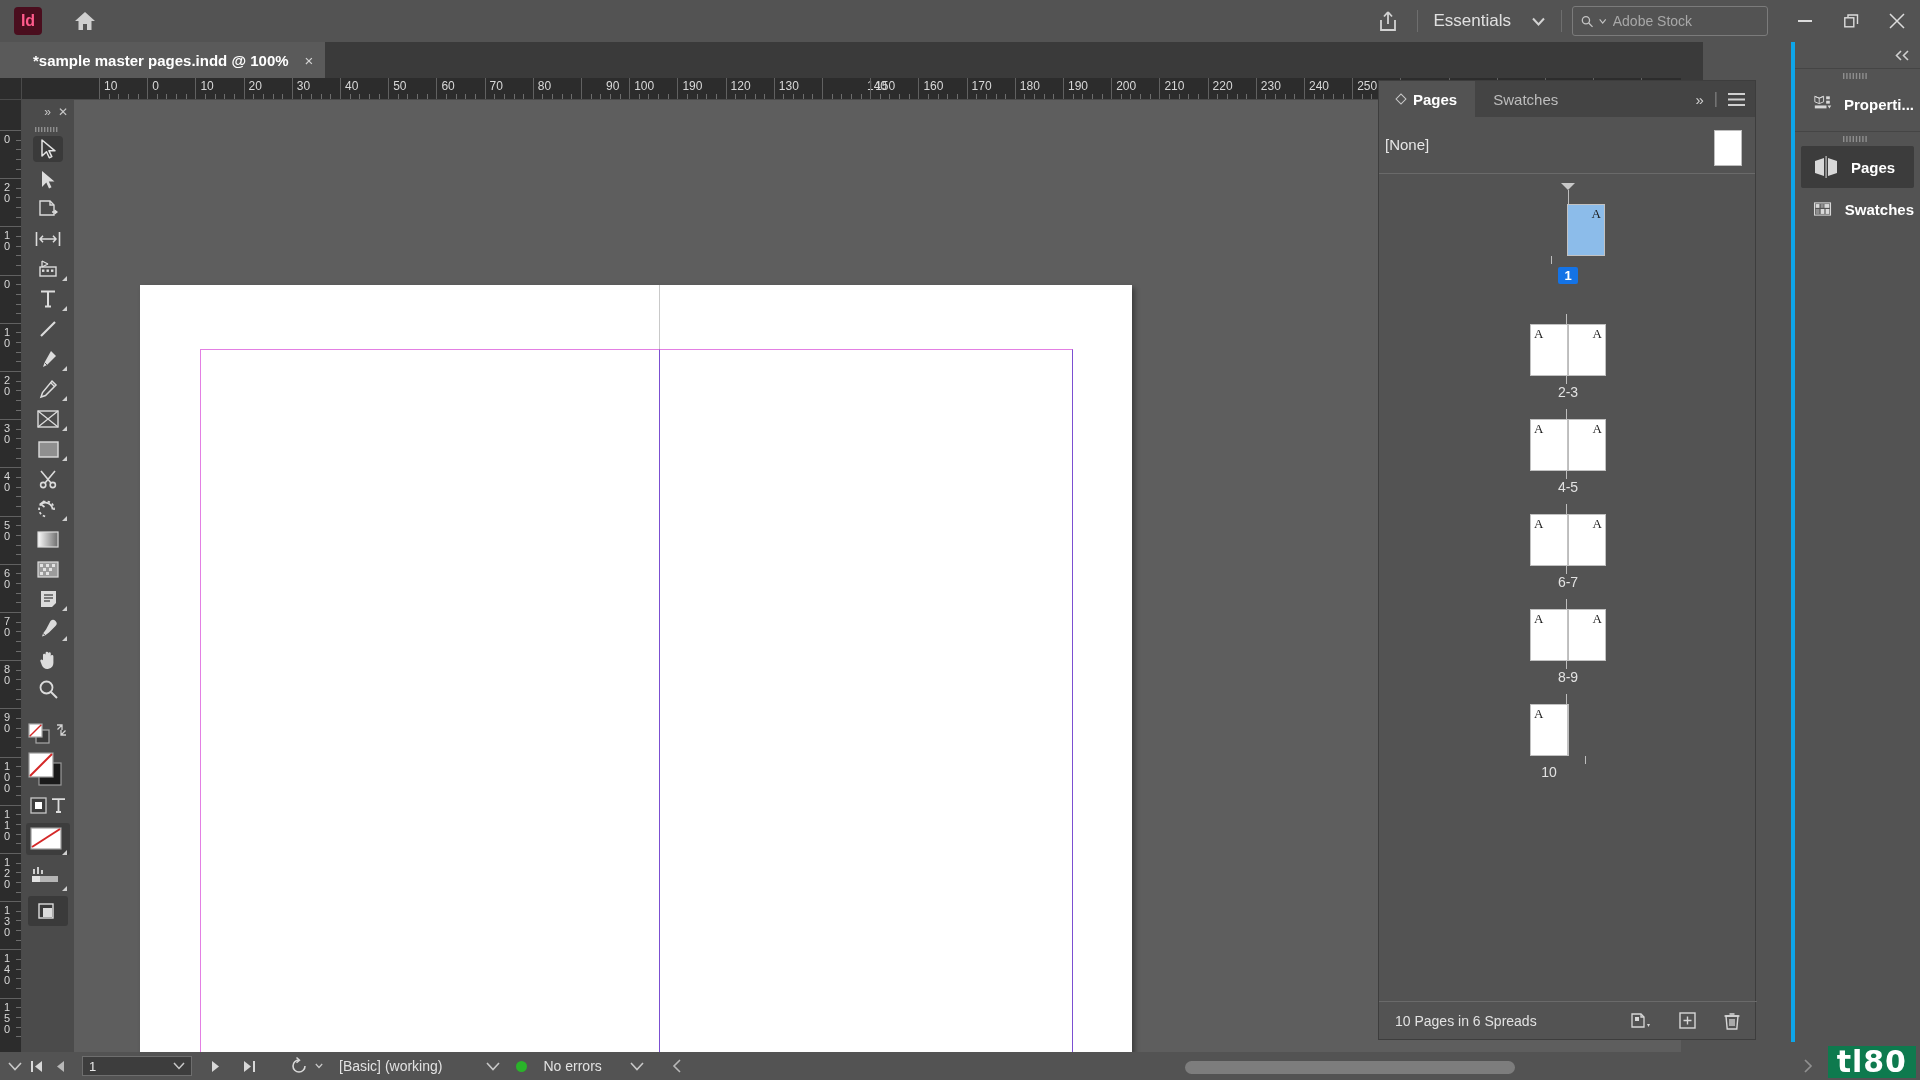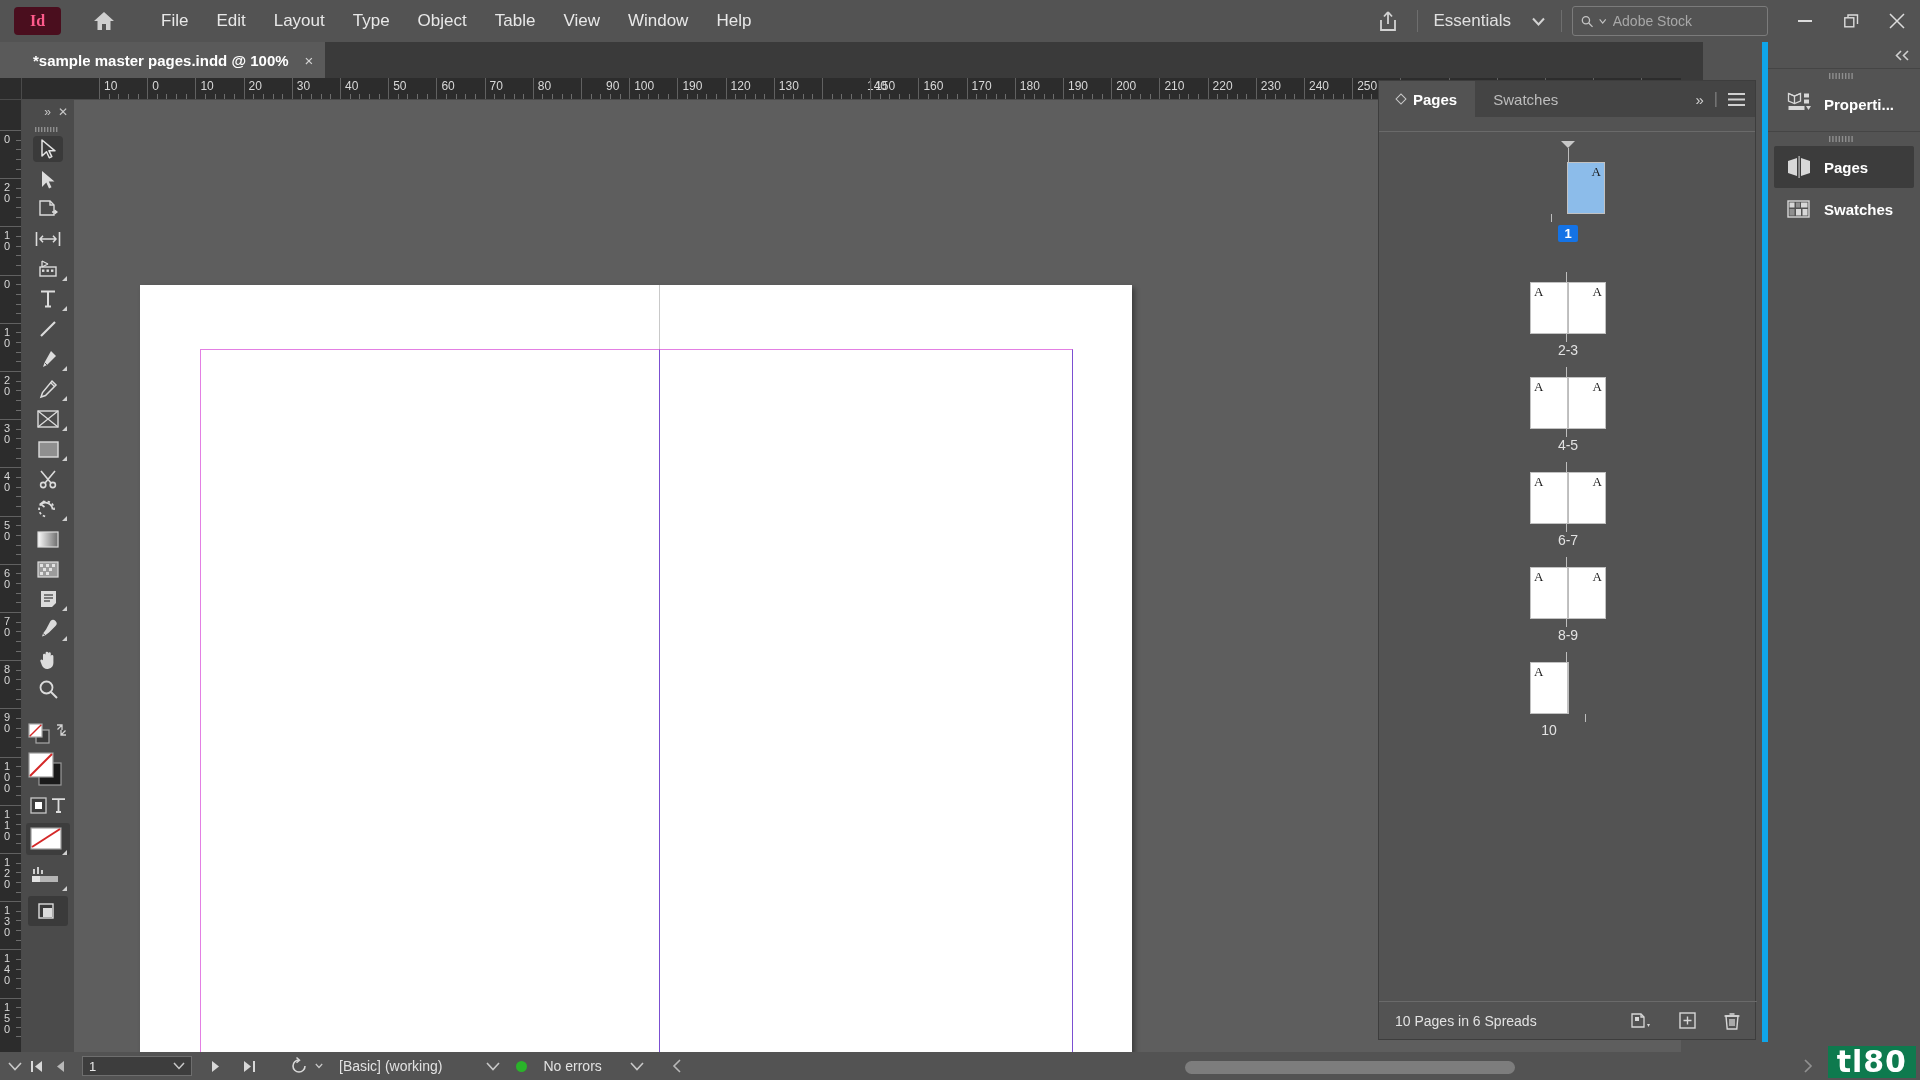--- a/index.html
+++ b/index.html
@@ -11,25 +11,25 @@
     -webkit-font-smoothing: antialiased;
   }
   .app { position: relative; width: 1920px; height: 1080px; }
 
   
   .menubar {
     position: absolute; left: 0; top: 0; width: 1920px; height: 42px;
     background: #535353; display: flex; align-items: center;
   }
   .id-logo {
-    width: 47px; height: 28px; margin-left: 14px;
+    width: 28px; height: 28px; margin-left: 14px;
     background: #4a0e1e; border-radius: 4px;
     display: flex; align-items: center; justify-content: center;
     color: #ff5b8c; font-size: 16px; font-weight: bold;
-    font-family: Liberation Serif, serif;
+    font-family: Liberation Sans, sans-serif;
   }
   .home-btn {
     width: 34px; height: 34px; margin-left: 26px;
     display: flex; align-items: center; justify-content: center;
   }
   .menu-items { display: flex; align-items: center; margin-left: 26px; }
   .menu-item {
     color: #e8e8e8; font-size: 17px; padding: 4px 14px; cursor: default;
     white-space: nowrap;
   }
@@ -209,22 +209,22 @@
     position: absolute; left: 0; bottom: 0; width: 378px; height: 38px;
     border-top: 1px solid #6a6a6a; display: flex; align-items: center;
     padding: 0 16px; color: #e2e2e2; font-size: 14px;
   }
   .pp-footer-icons {
     margin-left: auto; display: flex; align-items: center; gap: 26px;
   }
 
   
   .dock {
-    position: absolute; right: 0; top: 42px; width: 158px; height: 1000px;
-    background: #535353; border-left: 6px solid #0ea5e9;
+    position: absolute; right: 0; top: 42px; width: 129px; height: 1000px;
+    background: #535353; border-left: 4px solid #0ea5e9;
   }
   .dock-collapse {
     height: 26px; display: flex; align-items: center; justify-content: flex-end;
     padding-right: 10px; color: #d0d0d0; font-size: 14px;
   }
   .dock-group { border-top: 1px solid #454545; padding-bottom: 6px; }
   .dock-grip { height: 14px; display: flex; align-items: center; justify-content: center; }
   .dock-item {
     display: flex; align-items: center; gap: 12px; height: 42px;
     padding-left: 12px; margin: 0 6px; color: #ffffff; font-size: 15px;
@@ -275,31 +275,20 @@
 <div class="app">
 
   <div class="menubar">
     <div class="id-logo">
       <span>Id</span>
     </div>
     <div class="home-btn">
       <svg width="22" height="20" viewBox="0 0 22 20">
         <path d="M11 1 L21 10 L17.5 10 L17.5 19 L13 19 L13 13 L9 13 L9 19 L4.5 19 L4.5 10 L1 10 Z" fill="#cfcfcf"></path>
       </svg>
-    </div>
-    <div class="menu-items">
-      <div class="menu-item">File</div>
-      <div class="menu-item">Edit</div>
-      <div class="menu-item">Layout</div>
-      <div class="menu-item">Type</div>
-      <div class="menu-item">Object</div>
-      <div class="menu-item">Table</div>
-      <div class="menu-item">View</div>
-      <div class="menu-item">Window</div>
-      <div class="menu-item">Help</div>
     </div>
 
     <div class="menubar-right">
       <div class="share-btn">
         <svg width="22" height="22" viewBox="0 0 22 22">
           <path d="M4 10 L4 20 L18 20 L18 10" fill="none" stroke="#d2d2d2" stroke-width="1.8"></path>
           <path d="M11 2 L11 14 M11 2 L7 6.5 M11 2 L15 6.5" fill="none" stroke="#d2d2d2" stroke-width="1.8"></path>
         </svg>
       </div>
       <div class="vsep"></div>
@@ -982,20 +971,26 @@
           <g fill="#d0d0d0">
               <rect x="0" y="0" width="17" height="2"></rect>
               <rect x="0" y="5.5" width="17" height="2"></rect>
               <rect x="0" y="11" width="17" height="2"></rect>
             </g>
         </svg>
       </div>
     </div>
 
     <div class="pp-masters">
+      <div class="master-row">
+        <span class="mlabel">[None]</span>
+        <div class="master-thumbs">
+          <div class="mthumb" style="width:28px;height:36px;"></div>
+        </div>
+      </div>
     </div>
 
     <div class="pp-body">
 
       <div class="spread" style="top:4px;">
         <div style="position:relative;width:378px;height:26px;">
           <div class="cur-marker" style="position:absolute; left:182px; top:5px;"></div>
           <div class="spread-line" style="left:189px; top:12px; height:14px;"></div>
         </div>
         <div class="spread-pages" style="margin-left:36px;">

